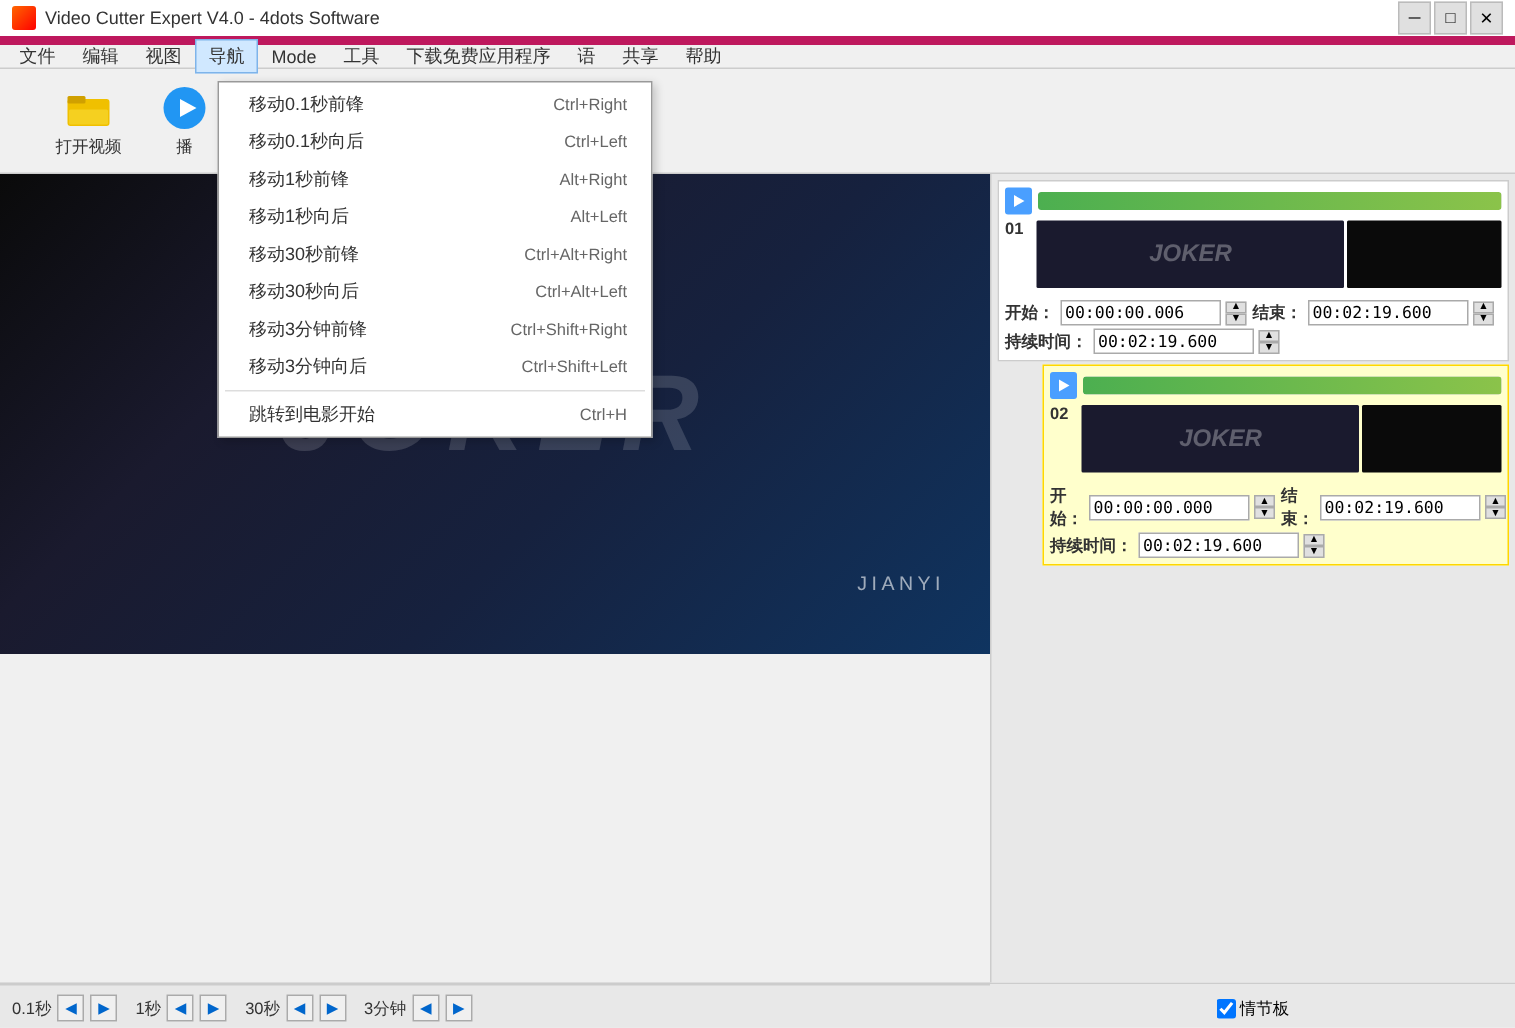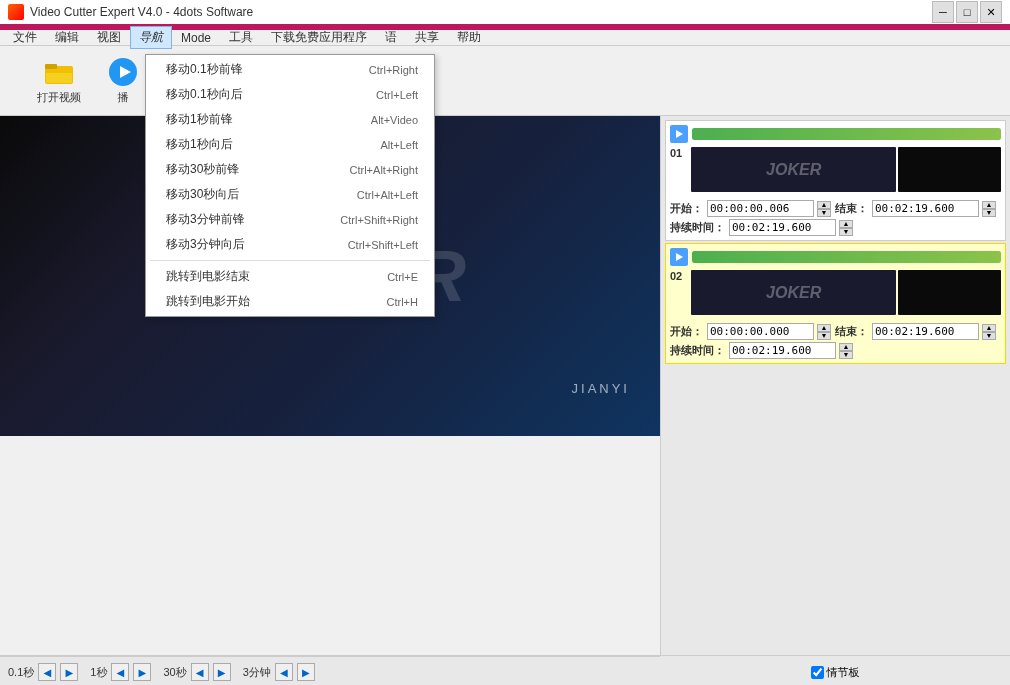--- a/index.html
+++ b/index.html
@@ -58,21 +58,20 @@
     .menu-item {
       padding: 2px 8px;
       cursor: pointer;
       font-size: 12px;
       color: #333;
       border: 1px solid transparent;
     }
     .menu-item:hover, .menu-item.active {
       background: #c8e0f7;
       border-color: #7eb4ea;
-      font-style: italic;
     }
     .menu-item.active {
       background: #d0e8ff;
     }
 
     
     #dropdown-menu {
       position: absolute;
       top: 54px;
       left: 145px;
@@ -197,20 +196,21 @@
       padding: 4px;
     }
     .clip-item {
       background: #fff;
       border: 1px solid #ccc;
       padding: 4px;
     }
     .clip-item.active {
       border-color: #ffd700;
       background: #ffffcc;
+      margin-left: 30px;
     }
     .clip-header {
       display: flex;
       align-items: center;
       gap: 4px;
       margin-bottom: 4px;
     }
     .clip-play-btn {
       width: 18px;
       height: 18px;
@@ -397,21 +397,21 @@
   <div class="dropdown-item">
     <span>移动0.1秒前锋</span>
     <span class="dropdown-shortcut">Ctrl+Right</span>
   </div>
   <div class="dropdown-item">
     <span>移动0.1秒向后</span>
     <span class="dropdown-shortcut">Ctrl+Left</span>
   </div>
   <div class="dropdown-item">
     <span>移动1秒前锋</span>
-    <span class="dropdown-shortcut">Alt+Video</span>
+    <span class="dropdown-shortcut">Alt+Right</span>
   </div>
   <div class="dropdown-item">
     <span>移动1秒向后</span>
     <span class="dropdown-shortcut">Alt+Left</span>
   </div>
   <div class="dropdown-item">
     <span>移动30秒前锋</span>
     <span class="dropdown-shortcut">Ctrl+Alt+Right</span>
   </div>
   <div class="dropdown-item">
@@ -420,24 +420,20 @@
   </div>
   <div class="dropdown-item">
     <span>移动3分钟前锋</span>
     <span class="dropdown-shortcut">Ctrl+Shift+Right</span>
   </div>
   <div class="dropdown-item">
     <span>移动3分钟向后</span>
     <span class="dropdown-shortcut">Ctrl+Shift+Left</span>
   </div>
   <div class="dropdown-separator"></div>
-  <div class="dropdown-item">
-    <span>跳转到电影结束</span>
-    <span class="dropdown-shortcut">Ctrl+E</span>
-  </div>
   <div class="dropdown-item">
     <span>跳转到电影开始</span>
     <span class="dropdown-shortcut">Ctrl+H</span>
   </div>
 </div>
 
 <div id="toolbar">
   <div class="toolbar-btn">
     <div class="btn-icon">
       <svg width="32" height="32" viewBox="0 0 32 32">

